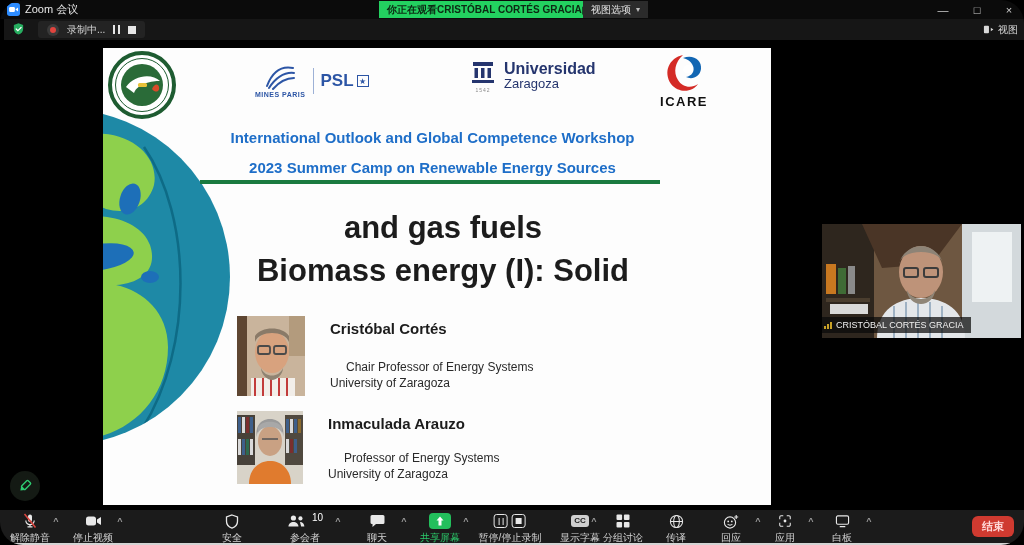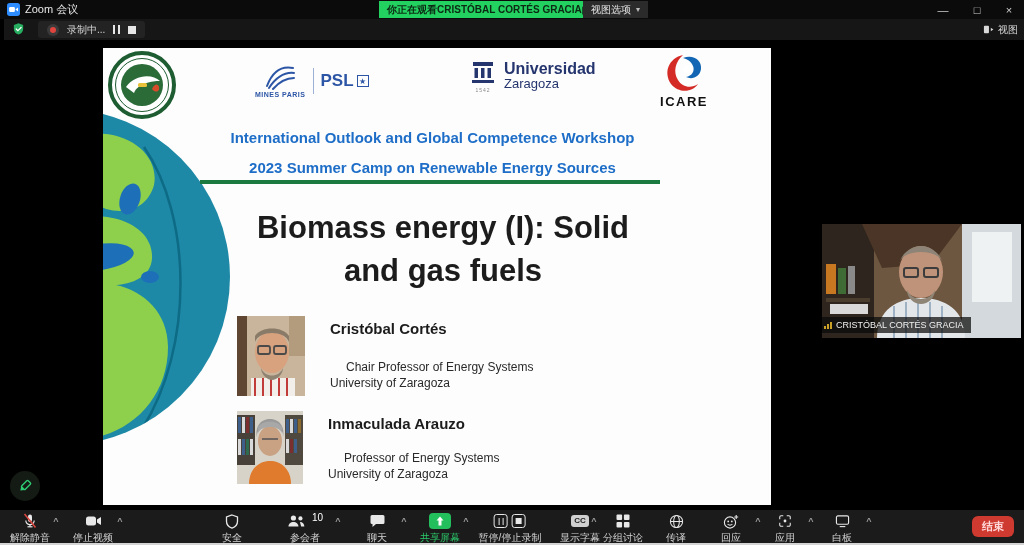--- a/index.html
+++ b/index.html
@@ -1,17 +1,17 @@
 <!DOCTYPE html>
 <html><head>
 <meta charset="utf-8">
 <style>
   * { box-sizing: border-box; margin: 0; padding: 0; }
   body { background:#000; font-family:"Liberation Sans", sans-serif; }
-  .app { position:relative; width:1024px; height:545px; background:#000; overflow:hidden; }
+  .app { position:relative; width:1024px; height:545px; background:#000; overflow:hidden;border-radius:23px; }
 
   
   .titlebar { position:absolute; top:0; left:0; width:1024px; height:19px; background:#0b0b0b; }
   .app-id { position:absolute; left:7px; top:2px; display:flex; align-items:center; gap:5px; }
   .app-id svg { display:block; }
   .app-title { color:#e8e8e8; font-size:11px; }
   .banner { position:absolute; left:379px; top:1px; height:17px; background:#23d160; color:#0c2913;
             font-size:10px; font-weight:bold; display:flex; align-items:center; padding:0 8px; }
   .view-options { position:absolute; left:583px; top:1px; height:17px; background:#2b2b2b; color:#e6e6e6;
             font-size:10px; display:flex; align-items:center; gap:5px; padding:0 8px; cursor:default; }
@@ -226,22 +226,22 @@
           <ellipse cx="27" cy="19" rx="5" ry="4" fill="#fff" transform="rotate(-25 27 19)"></ellipse>
         </svg>
         <span class="icare-text">ICARE</span>
       </div>
 
       <div class="wk-line wk1">International Outlook and Global Competence Workshop</div>
       <div class="wk-line wk2">2023 Summer Camp on Renewable Energy Sources</div>
       <div class="green-rule"></div>
 
       <div class="main-title">
+        <div>and gas fuels</div>
         <div>Biomass energy (I): Solid</div>
-        <div>and gas fuels</div>
       </div>
 
       <div class="presenter p1">
         <div class="pphoto">
           <svg width="68" height="80" viewBox="0 0 68 80">
             <rect width="68" height="80" fill="#c9b49c"></rect>
             <rect x="0" y="0" width="10" height="80" fill="#5e4632"></rect>
             <rect x="52" y="0" width="16" height="40" fill="#b39b7d"></rect>
             <rect x="14" y="62" width="44" height="18" fill="#f2eee9"></rect>
             <path d="M18 62 v18 M26 62 v18 M34 62 v18 M42 62 v18 M50 62 v18" stroke="#c23b3b" stroke-width="2"></path>

